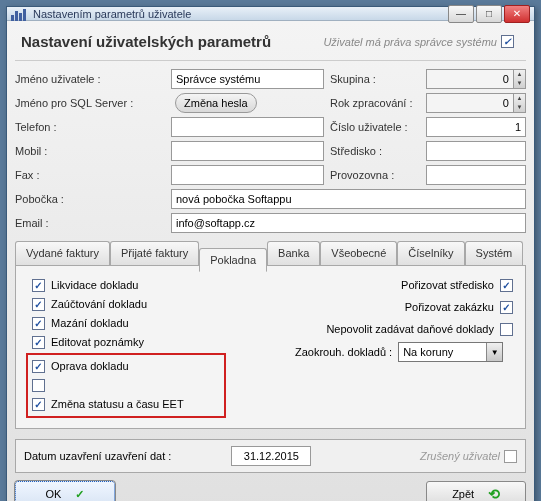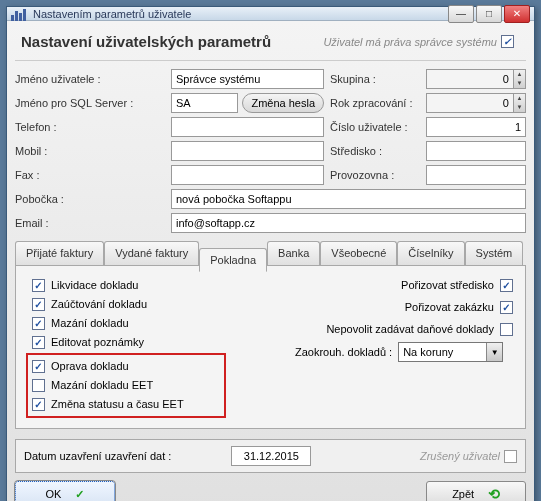--- a/index.html
+++ b/index.html
@@ -88,21 +88,20 @@
       <div class="numfield">
           <input type="text" value="0" style="">
           <div class="spinner">
             <div>▲</div>
             <div>▼</div>
           </div>
         </div>
 
       <div class="lbl">Jméno pro SQL Server :</div>
       <div class="passcell">
-          <input type="text" value="SA" style="">
           <button class="smallbtn">Změna hesla</button>
         </div>
       <div class="lbl">Rok zpracování :</div>
       <div class="numfield">
           <input type="text" value="0" style="">
           <div class="spinner">
             <div>▲</div>
             <div>▼</div>
           </div>
         </div>
@@ -124,22 +123,22 @@
 
       <div class="lbl">Pobočka :</div>
       <div style="grid-column: span 3;"><input type="text" value="nová pobočka Softappu" style=""></div>
 
       <div class="lbl">Email :</div>
       <div style="grid-column: span 3;"><input type="text" value="info@softapp.cz" style=""></div>
     </div>
 
     <div class="tabs">
       <div class="tabsrow">
+        <div class="tab">Vydané faktury</div>
         <div class="tab">Přijaté faktury</div>
-        <div class="tab">Vydané faktury</div>
         <div class="tab active">Pokladna</div>
         <div class="tab">Banka</div>
         <div class="tab">Všeobecné</div>
         <div class="tab">Číselníky</div>
         <div class="tab">Systém</div>
       </div>
       <div class="tabpane">
         <div class="leftcol">
           <div class="chkrow">
               <span class="chk">✓</span>
@@ -157,21 +156,20 @@
               <span class="chk">✓</span>
               <span>Editovat poznámky</span>
             </div>
           <div class="redbox">
             <div class="chkrow" style="padding-left:0;">
                 <span class="chk">✓</span>
                 <span>Oprava dokladu</span>
               </div>
             <div class="chkrow" style="padding-left:0;">
                 <span class="chk"></span>
-                <span>Mazání dokladu EET</span>
               </div>
             <div class="chkrow" style="padding-left:0;">
                 <span class="chk">✓</span>
                 <span>Změna statusu a času EET</span>
               </div>
           </div>
         </div>
         <div class="rightcol">
           <div class="chkrow right">
               <span>Pořizovat středisko</span>

